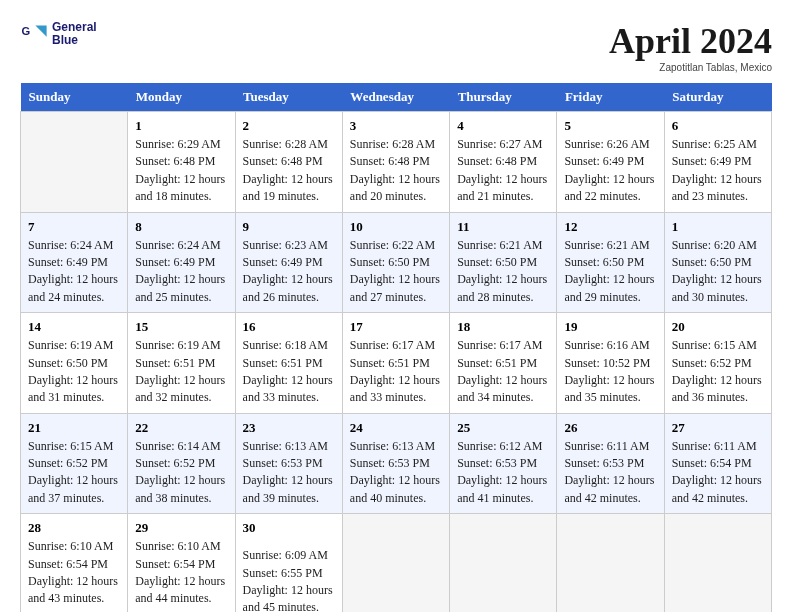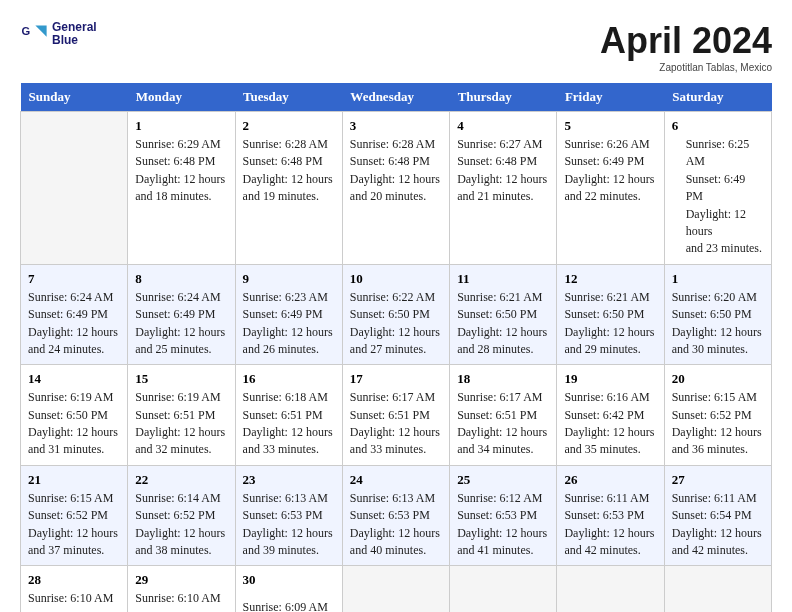--- a/index.html
+++ b/index.html
@@ -34,20 +34,21 @@
       width: 28px;
       height: 28px;
     }
     .title-section {
       text-align: right;
     }
     .month-title {
       font-size: 36px;
       font-weight: bold;
       color: #1a1a1a;
+      font-family: Liberation Serif, serif;
     }
     .subtitle {
       font-size: 10px;
       color: #444;
     }
     table {
       width: 100%;
       border-collapse: collapse;
       font-size: 11px;
       font-family: Liberation Serif, serif;
@@ -156,21 +157,21 @@
         </td>
         <td>
           <span class="day-number">5</span>
           <div class="day-info" style="white-space: pre-line;">Sunrise: 6:26 AM
 Sunset: 6:49 PM
 Daylight: 12 hours
 and 22 minutes.</div>
         </td>
         <td>
           <span class="day-number">6</span>
-          <div class="day-info" style="white-space: pre-line; margin-left: 14px;">Sunrise: 6:25 AM
+          <div class="day-info" style="white-space: pre-line;">Sunrise: 6:25 AM
 Sunset: 6:49 PM
 Daylight: 12 hours
 and 23 minutes.</div>
         </td>
       </tr>
       <tr>
         <td>
           <span class="day-number">7</span>
           <div class="day-info" style="white-space: pre-line;">Sunrise: 6:24 AM
 Sunset: 6:49 PM
@@ -252,21 +253,21 @@
         <td>
           <span class="day-number">18</span>
           <div class="day-info" style="white-space: pre-line;">Sunrise: 6:17 AM
 Sunset: 6:51 PM
 Daylight: 12 hours
 and 34 minutes.</div>
         </td>
         <td>
           <span class="day-number">19</span>
           <div class="day-info" style="white-space: pre-line;">Sunrise: 6:16 AM
-Sunset: 6:42 PM
+Sunset: 10:52 PM
 Daylight: 12 hours
 and 35 minutes.</div>
         </td>
         <td>
           <span class="day-number">20</span>
           <div class="day-info" style="white-space: pre-line;">Sunrise: 6:15 AM
 Sunset: 6:52 PM
 Daylight: 12 hours
 and 36 minutes.</div>
         </td>

